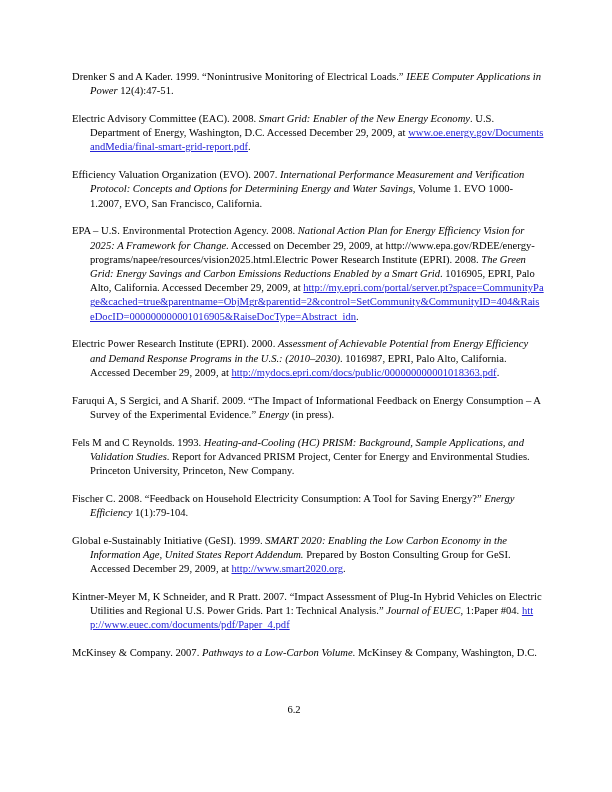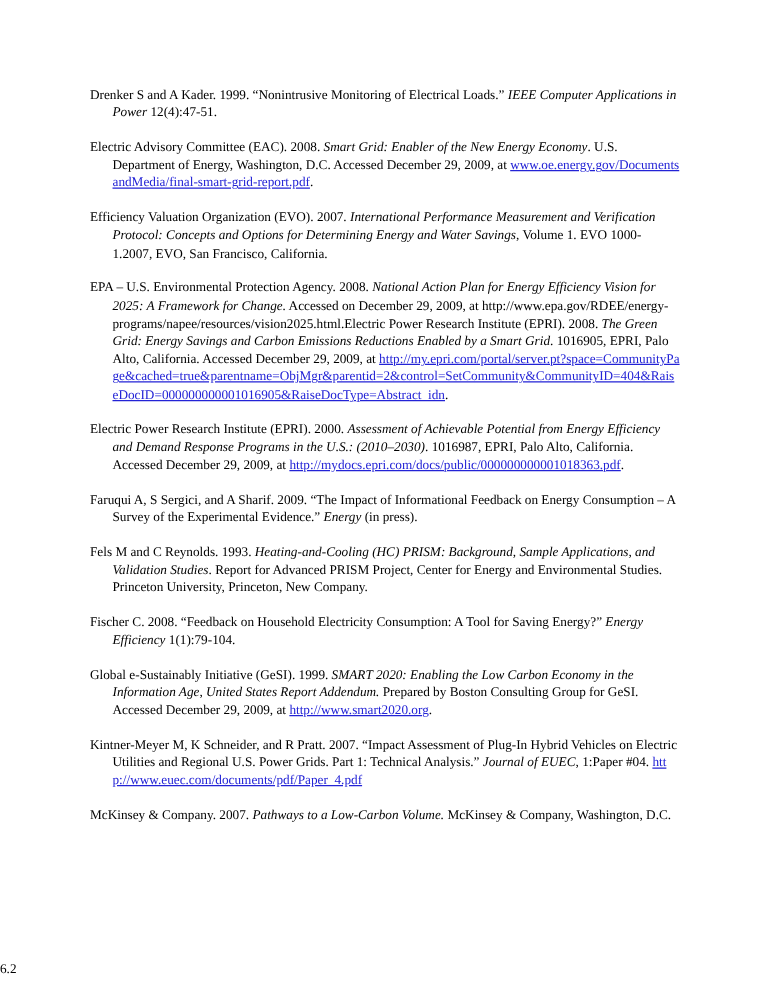--- a/index.html
+++ b/index.html
@@ -4,21 +4,21 @@
 <style>
   html, body { margin:0; padding:0; background:#ffffff; }
   body { width:612px; height:792px; position:relative; overflow:hidden;
          font-family:"Liberation Serif", "DejaVu Serif", serif; color:#000; }
   .page { position:absolute; left:0; top:0; width:612px; height:792px; }
   .refs { position:absolute; left:72px; top:70px; width:472px; }
   .ref { font-size:10.6px; line-height:14.2px; padding-left:18px; text-indent:-18px;
          margin:0 0 13.6px 0; }
   .ref .it { font-style:italic; }
   .ref a { color:#1a0dab; color:#2323d6; text-decoration:underline; word-break:break-all; }
-  .pagenum { position:absolute; left:0; width:588px; top:770px; text-align:left; font-size:10.6px; }
+  .pagenum { position:absolute; left:0; width:588px; top:704px; text-align:center; font-size:10.6px; }
 </style>
 </head>
 <body>
 
 <div class="page">
   <div class="refs" id="refs">
       <p class="ref"><span>Drenker S and A Kader.  1999.  “Nonintrusive Monitoring of Electrical Loads.”  </span><span class="it">IEEE Computer Applications in Power</span><span> 12(4):47-51.</span></p>
       <p class="ref"><span>Electric Advisory Committee (EAC).  2008.  </span><span class="it">Smart Grid: Enabler of the New Energy Economy</span><span>.  U.S. Department of Energy, Washington, D.C. Accessed December 29, 2009, at </span><a>www.oe.energy.gov/DocumentsandMedia/final-smart-grid-report.pdf</a><span>.</span></p>
       <p class="ref"><span>Efficiency Valuation Organization (EVO).  2007.  </span><span class="it">International Performance Measurement and Verification Protocol: Concepts and Options for Determining Energy and Water Savings</span><span>, Volume 1. EVO 1000-1.2007, EVO, San Francisco, California.</span></p>
       <p class="ref"><span>EPA – U.S. Environmental Protection Agency.  2008.  </span><span class="it">National Action Plan for Energy Efficiency Vision for 2025: A Framework for Change.</span><span> Accessed on December 29, 2009,  at http://www.epa.gov/RDEE/energy-programs/napee/resources/vision2025.html.Electric Power Research Institute (EPRI).  2008.  </span><span class="it">The Green Grid: Energy Savings and Carbon Emissions Reductions Enabled by a Smart Grid</span><span>. 1016905, EPRI, Palo Alto, California.  Accessed December 29, 2009, at </span><a>http://my.epri.com/portal/server.pt?space=CommunityPage&amp;cached=true&amp;parentname=ObjMgr&amp;parentid=2&amp;control=SetCommunity&amp;CommunityID=404&amp;RaiseDocID=000000000001016905&amp;RaiseDocType=Abstract_idn</a><span>.</span></p>

